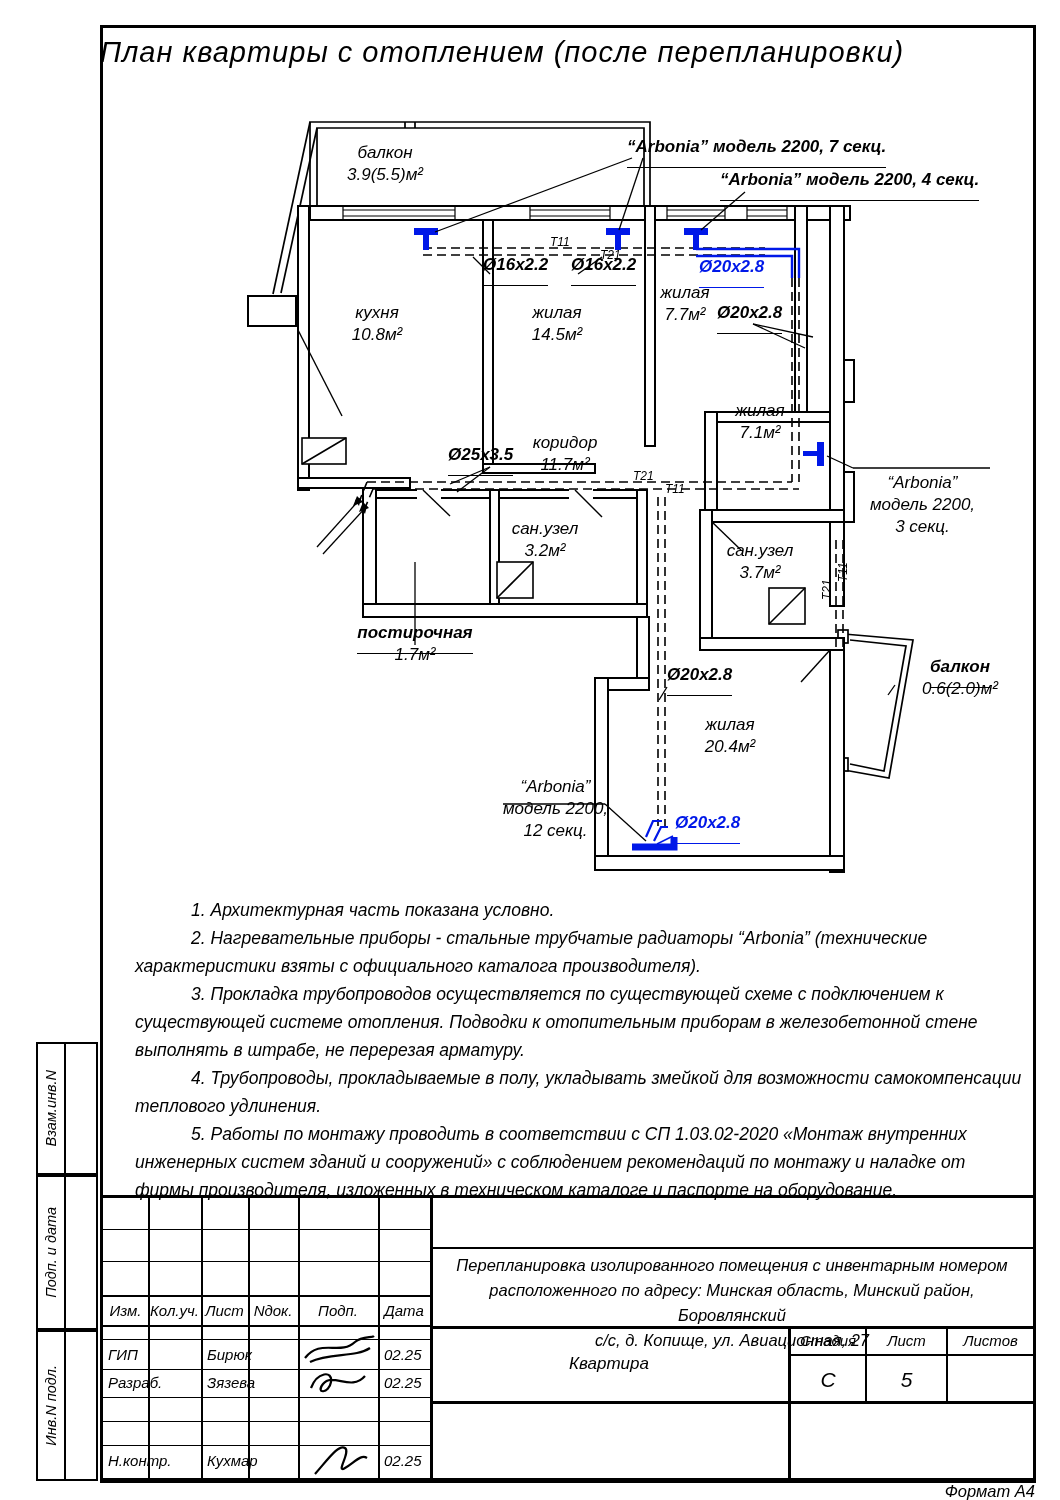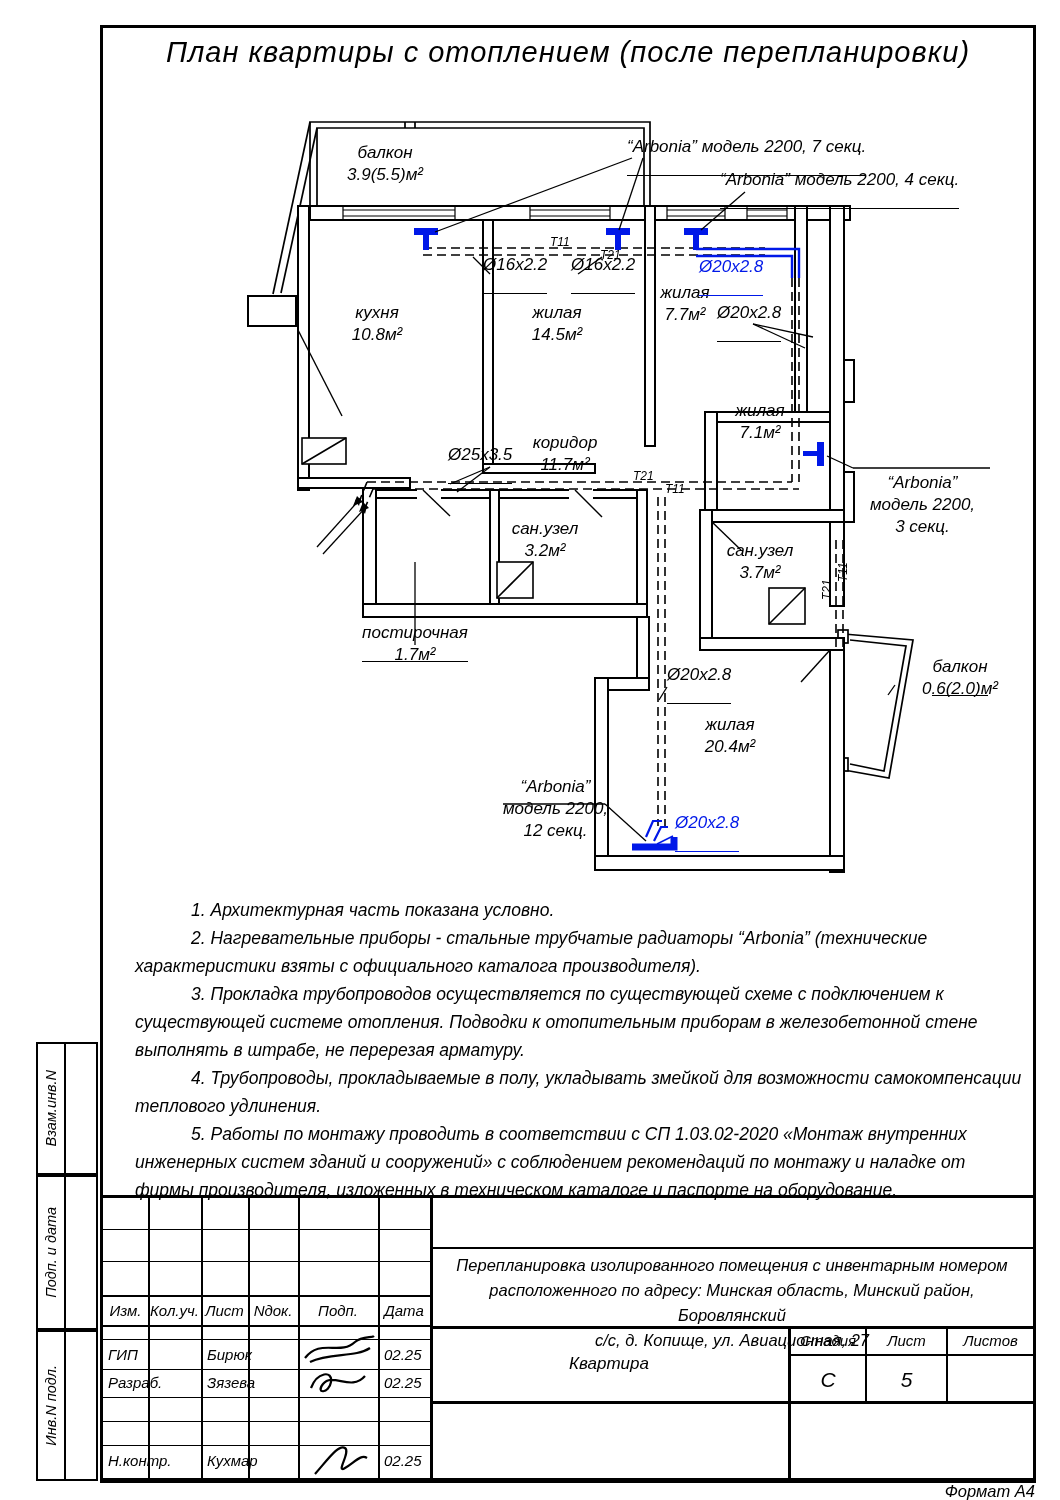--- a/index.html
+++ b/index.html
@@ -1,26 +1,26 @@
 <!DOCTYPE html>
 <html><head>
 <meta charset="utf-8">
 <style>
   html,body{margin:0;padding:0;background:#fff;}
   .page{position:relative;width:1060px;height:1500px;background:#fff;overflow:hidden;
         font-family:"Liberation Sans",sans-serif;color:#000;}
   .frame{position:absolute;left:100px;top:25px;width:930px;height:1452px;border:3px solid #000;}
-  .page-title{position:absolute;left:100px;top:36px;width:936px;text-align:center;
+  .page-title{position:absolute;left:100px;top:36px;width:936px;
       font-size:29px;font-style:italic;letter-spacing:1px;}
   
   .plan{position:absolute;left:105px;top:110px;width:930px;height:790px;}
   .plan svg{position:absolute;left:0;top:0;}
   .plabel{position:absolute;font-style:italic;font-size:17px;line-height:1.3;white-space:nowrap;}
   .room{text-align:center;}
-  .ul{border-bottom:1.6px solid #000;padding-bottom:19px;}
+  .ul{border-bottom:1.6px solid #000;padding-bottom:11px;font-weight:bold;}
   .blue{color:#0018e8;}
   .blue .ul, .ul.blue{border-color:#0018e8;}
   .tagsm{font-size:12px;}
   
   .notes{position:absolute;left:135px;top:896px;width:888px;font-style:italic;
       font-size:17.5px;line-height:1.6;}
   .notes p{margin:0;text-indent:56px;}
   
   .tb{position:absolute;left:100px;top:1195px;width:936px;height:286px;border:3px solid #000;
       box-sizing:border-box;font-style:italic;}

